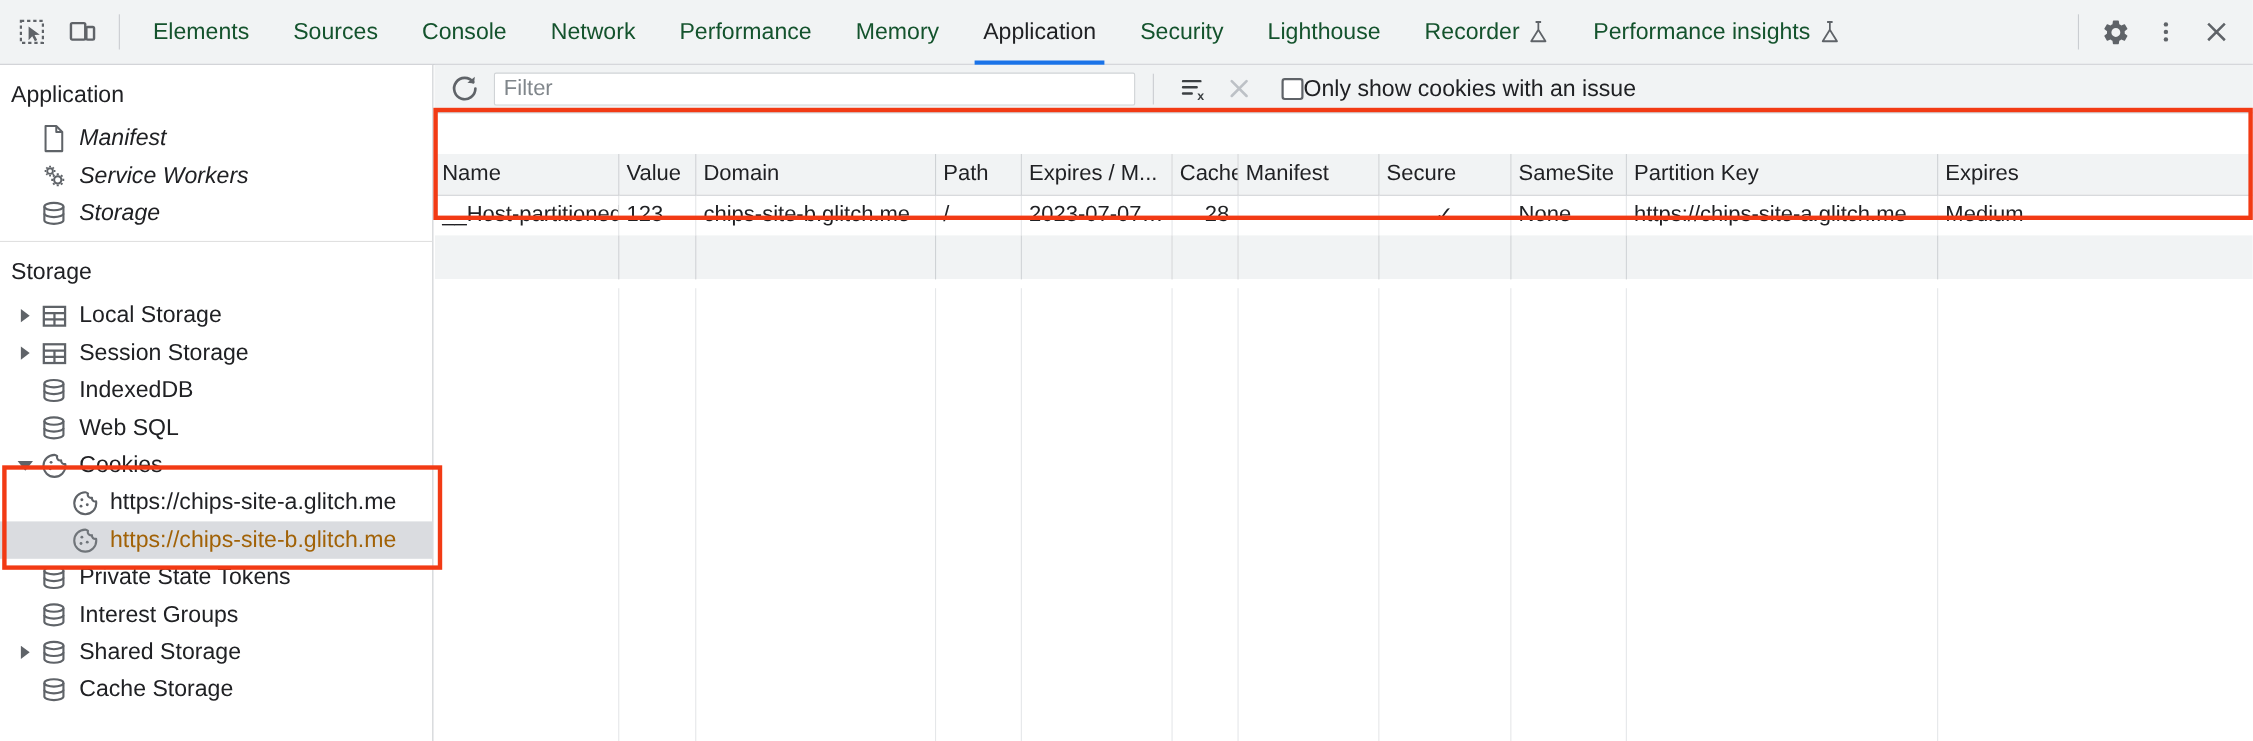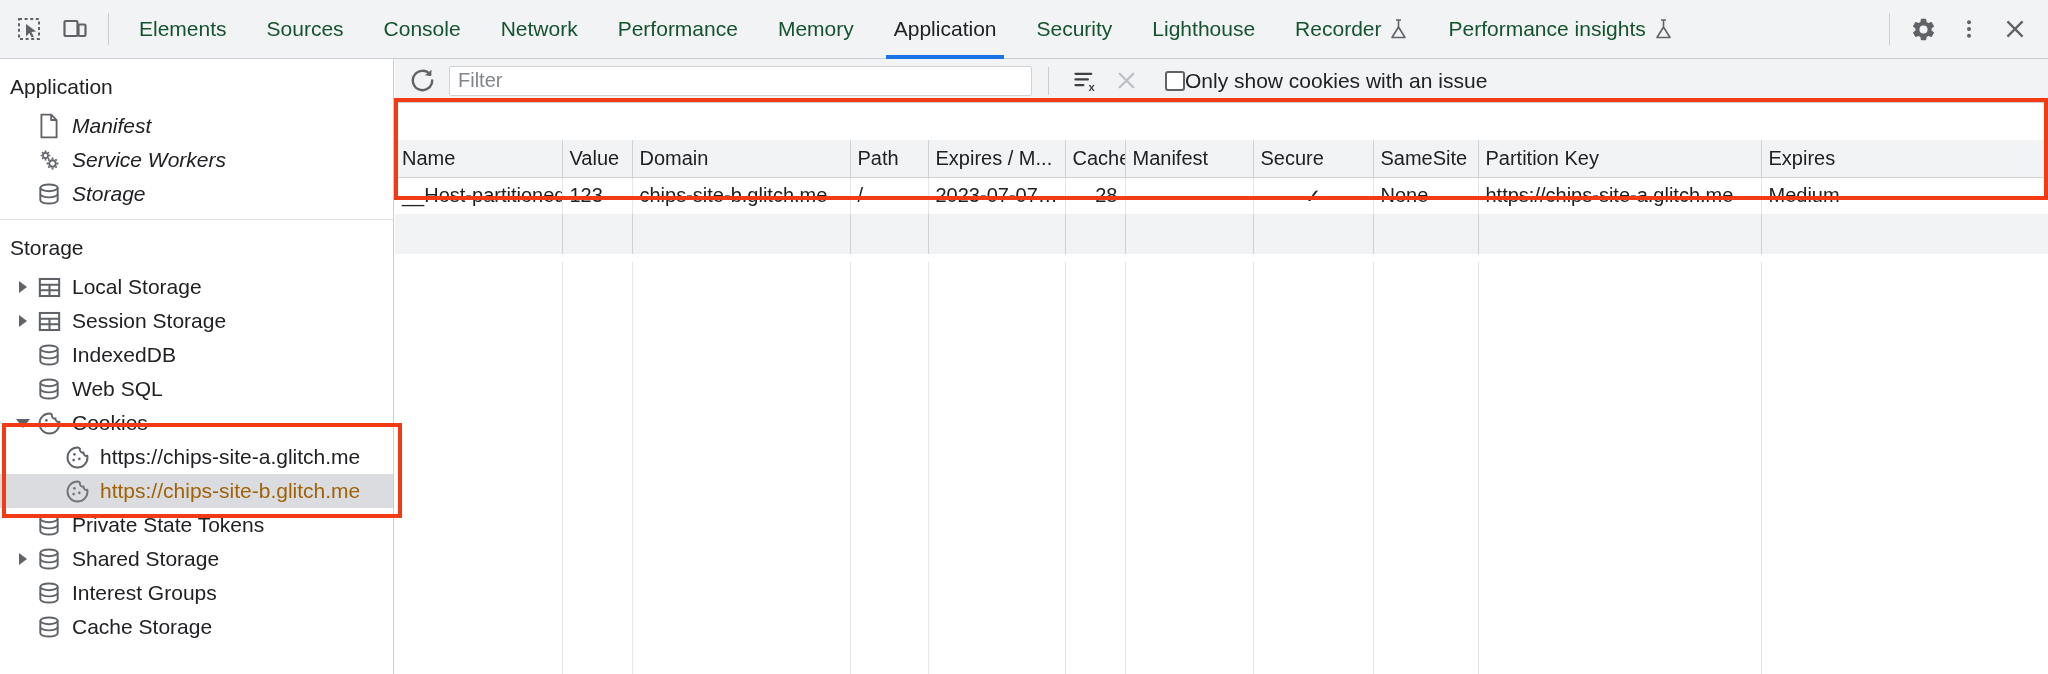--- a/index.html
+++ b/index.html
@@ -446,47 +446,47 @@
         <ellipse cx="12" cy="6.3" rx="8" ry="3.1"></ellipse>
         <path d="M4 6.3v11.4c0 1.7 3.6 3.1 8 3.1s8-1.4 8-3.1V6.3"></path>
         <path d="M4 12c0 1.7 3.6 3.1 8 3.1s8-1.4 8-3.1"></path>
           </g>
         </svg>
     </span>
     <span>Private State Tokens</span>
   </div>
 
   <div class="tree-row" style="padding-left:12px">
-    <span class="twisty">
-        <i class="tri"></i>
-      </span>
+    <span class="twisty-spacer"></span>
     <span class="tree-icon">
       <svg width="26" height="26" viewBox="0 0 24 24">
           <g fill="none" stroke="#5f6368" stroke-width="1.8">
         <ellipse cx="12" cy="6.3" rx="8" ry="3.1"></ellipse>
         <path d="M4 6.3v11.4c0 1.7 3.6 3.1 8 3.1s8-1.4 8-3.1V6.3"></path>
         <path d="M4 12c0 1.7 3.6 3.1 8 3.1s8-1.4 8-3.1"></path>
           </g>
         </svg>
     </span>
-    <span>Shared Storage</span>
-  </div>
-
-  <div class="tree-row" style="padding-left:12px">
-    <span class="twisty-spacer"></span>
+    <span>Interest Groups</span>
+  </div>
+
+  <div class="tree-row" style="padding-left:12px">
+    <span class="twisty">
+        <i class="tri"></i>
+      </span>
     <span class="tree-icon">
       <svg width="26" height="26" viewBox="0 0 24 24">
           <g fill="none" stroke="#5f6368" stroke-width="1.8">
         <ellipse cx="12" cy="6.3" rx="8" ry="3.1"></ellipse>
         <path d="M4 6.3v11.4c0 1.7 3.6 3.1 8 3.1s8-1.4 8-3.1V6.3"></path>
         <path d="M4 12c0 1.7 3.6 3.1 8 3.1s8-1.4 8-3.1"></path>
           </g>
         </svg>
     </span>
-    <span>Interest Groups</span>
+    <span>Shared Storage</span>
   </div>
 
   <div class="tree-row" style="padding-left:12px">
     <span class="twisty-spacer"></span>
     <span class="tree-icon">
       <svg width="26" height="26" viewBox="0 0 24 24">
           <g fill="none" stroke="#5f6368" stroke-width="1.8">
         <ellipse cx="12" cy="6.3" rx="8" ry="3.1"></ellipse>
         <path d="M4 6.3v11.4c0 1.7 3.6 3.1 8 3.1s8-1.4 8-3.1V6.3"></path>
         <path d="M4 12c0 1.7 3.6 3.1 8 3.1s8-1.4 8-3.1"></path>

